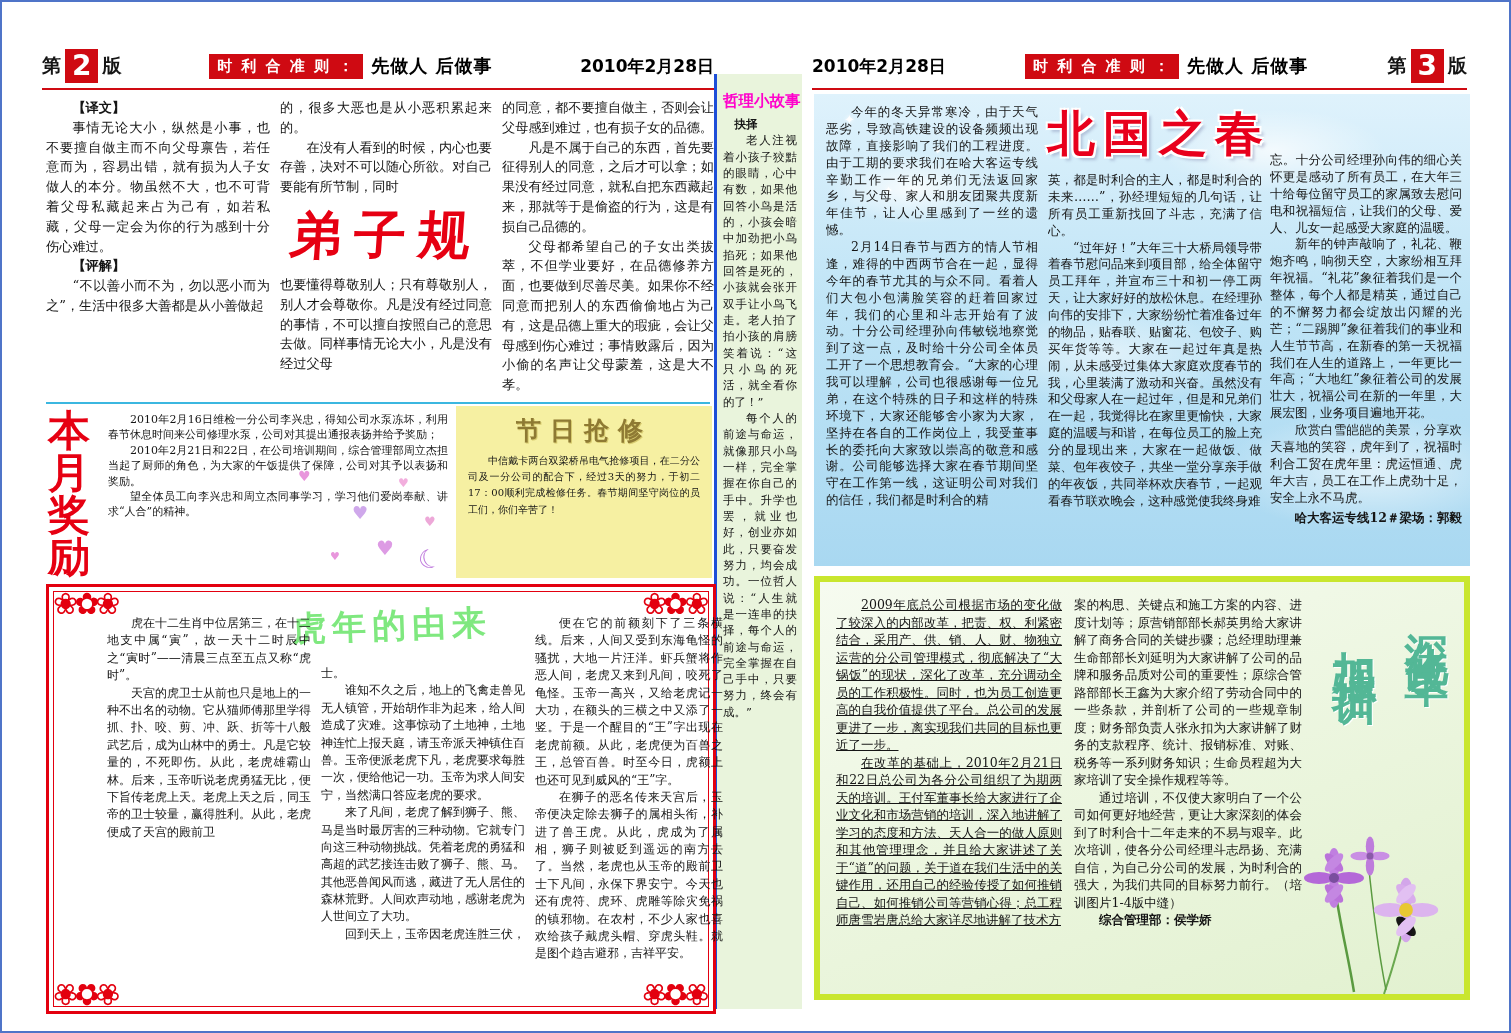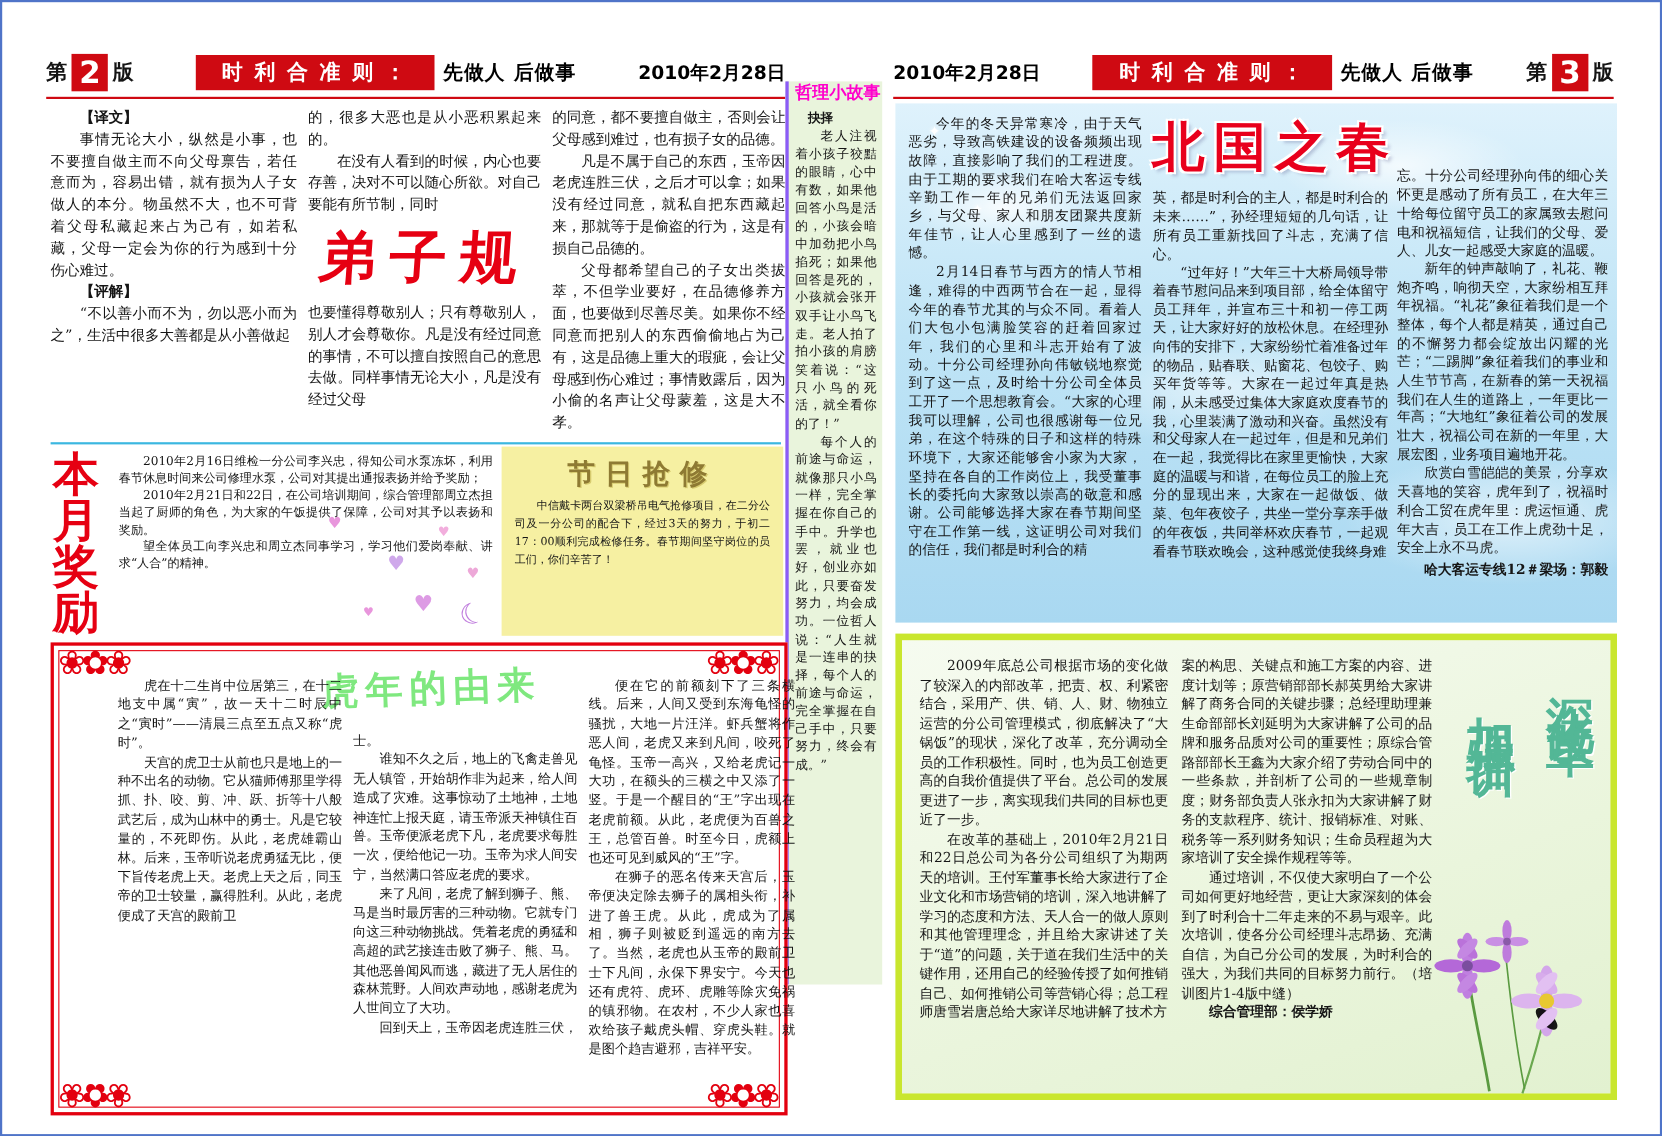--- a/index.html
+++ b/index.html
@@ -9,21 +9,21 @@
   .page-left{left:40px;width:760px;}
   .page-right{left:810px;width:662px;}
 
   
   .hdr{position:absolute;top:0;left:0;height:46px;display:flex;align-items:center;justify-content:space-between;
        border-bottom:2px solid #cf0a12;box-sizing:border-box;font-family:"DejaVu Sans","Liberation Sans",sans-serif;}
   .hdr-l{width:672px;} .hdr-r{width:655px;}
   .pagelabel{display:flex;align-items:center;gap:4px;font-weight:bold;font-size:19px;}
   .pagenum{display:inline-block;background:#cf0a12;color:#fff;font-size:28px;font-weight:bold;line-height:34px;padding:0 7px;}
   .motto{display:flex;align-items:center;gap:8px;}
-  .motto-box{background:#cf0a12;color:#fff;font-weight:bold;font-size:19px;padding:3px 24px;letter-spacing:2px;}
+  .motto-box{background:#cf0a12;color:#fff;font-weight:bold;font-size:15px;padding:3px 8px;letter-spacing:2px;}
   .motto-text{font-weight:bold;font-size:18px;color:#000;letter-spacing:1px;}
   .hdr-date{font-weight:bold;font-size:17px;color:#000;}
 
   
   .bt p{margin:0;text-indent:2em;text-align:justify;}
   .col{position:absolute;overflow:hidden;box-sizing:border-box;}
 
   
   .dzg{position:absolute;top:54px;left:0;width:672px;height:300px;}
   .dzg .bt{font-size:13.2px;line-height:1.5;}
@@ -32,22 +32,22 @@
              radial-gradient(ellipse 60px 28px at 20% 20%, rgba(190,228,150,.8), rgba(190,228,150,0) 70%),
              radial-gradient(ellipse 70px 30px at 65% 35%, rgba(205,236,165,.9), rgba(205,236,165,0) 70%),
              radial-gradient(ellipse 80px 34px at 40% 75%, rgba(214,240,178,.8), rgba(214,240,178,0) 75%),
              linear-gradient(135deg,#f2fae6,#e0f2c6);}
   .quoteline{color:#00c4de;font-family:"DejaVu Sans","Liberation Sans",sans-serif;font-weight:bold;font-size:14.5px;line-height:2.0;white-space:nowrap;}
   .seclabel{font-weight:bold;text-indent:2em;margin:0;}
   .dzg-title{font-size:52px;font-weight:bold;color:#e60012;text-align:center;letter-spacing:12px;line-height:76px;height:78px;
              font-family:"DejaVu Serif","Liberation Serif",serif;transform:skewX(-4deg);}
 
   
-  .strip{position:absolute;left:672px;top:30px;width:88px;height:821px;background:#e9f4dc;border-left:3px solid #8b5cf6;
-         box-sizing:border-box;padding:0 5px 4px 6px;overflow:hidden;}
+  .strip{position:absolute;left:672px;top:30px;width:88px;height:935px;background:#e9f4dc;border-left:3px solid #1d4ed8;
+         box-sizing:border-box;padding:17px 5px 4px 6px;overflow:hidden;}
   .strip-title{color:#ff00cc;font-family:"DejaVu Sans","Liberation Sans",sans-serif;font-weight:bold;font-size:15.5px;white-space:nowrap;margin-bottom:4px;}
   .strip .bt{font-size:11.5px;line-height:1.42;}
 
   
   .bluerule{position:absolute;left:4px;top:358px;width:664px;height:2px;background:#3bb7e0;}
 
   
   .reward{position:absolute;left:4px;top:366px;width:404px;height:168px;}
   .reward-title{position:absolute;left:2px;top:0;width:48px;font-size:42px;line-height:1.0;font-weight:bold;color:#e60012;
                 word-break:break-all;font-family:"DejaVu Serif","Liberation Serif",serif;}
@@ -88,21 +88,21 @@
   .sky-c1{left:12px;top:10px;width:212px;height:452px;}
   .sky-c2{left:234px;top:78px;width:214px;height:384px;}
   .sky-c3{left:456px;top:58px;width:192px;height:404px;}
   .byline{text-indent:0 !important;text-align:right !important;font-weight:bold;margin-top:4px !important;}
   .sparkle{position:absolute;color:#ffffff;font-size:13px;text-shadow:0 0 4px #fff;}
 
   
   .training{position:absolute;left:2px;top:532px;width:656px;height:424px;border:6px solid #c9e62e;box-sizing:border-box;
             background:linear-gradient(160deg,#f6fbf0 0%,#eaf5dc 60%,#e2f1d0 100%);}
   .training .bt{font-size:12.5px;line-height:1.4;}
-  .train-c1{left:16px;top:14px;width:226px;height:386px;}
+  .train-c1{left:16px;top:14px;width:226px;height:386px;text-decoration:underline;}
   .train-c2{left:254px;top:14px;width:228px;height:386px;}
   .vtitle{position:absolute;writing-mode:vertical-rl;font-family:"DejaVu Sans","Liberation Sans",sans-serif;font-weight:bold;
           font-size:44px;color:#53b796;letter-spacing:10px;text-shadow:1px 1px 0 #fff;}
   .vtitle-r{left:578px;top:16px;height:320px;}
   .vtitle-l{left:506px;top:34px;height:320px;}
   .flowers{position:absolute;left:468px;top:248px;width:180px;height:168px;}
 </style>
 </head>
 <body>
 
@@ -131,21 +131,21 @@
         <p>“不以善小而不为，勿以恶小而为之”，生活中很多大善都是从小善做起</p>
       </div>
       <div class="col bt" style="left:238px;top:0;width:212px;height:300px;">
         <p style="text-indent:0;">的，很多大恶也是从小恶积累起来的。</p>
         <p>在没有人看到的时候，内心也要存善，决对不可以随心所欲。对自己要能有所节制，同时</p>
         <div class="dzg-title">弟子规</div>
         <p style="text-indent:0;">也要懂得尊敬别人；只有尊敬别人，别人才会尊敬你。凡是没有经过同意的事情，不可以擅自按照自己的意思去做。同样事情无论大小，凡是没有经过父母</p>
       </div>
       <div class="col bt" style="left:460px;top:0;width:212px;height:300px;">
         <p style="text-indent:0;">的同意，都不要擅自做主，否则会让父母感到难过，也有损子女的品德。</p>
-        <p>凡是不属于自己的东西，玉帝因老虎连胜三伏，之后才可以拿；如果没有经过同意，就私自把东西藏起来，那就等于是偷盗的行为，这是有损自己品德的。</p>
+        <p>凡是不属于自己的东西，首先要征得别人的同意，之后才可以拿；如果没有经过同意，就私自把东西藏起来，那就等于是偷盗的行为，这是有损自己品德的。</p>
         <p>父母都希望自己的子女出类拔萃，不但学业要好，在品德修养方面，也要做到尽善尽美。如果你不经同意而把别人的东西偷偷地占为己有，这是品德上重大的瑕疵，会让父母感到伤心难过；事情败露后，因为小偷的名声让父母蒙羞，这是大不孝。</p>
       </div>
     </div>
 
     <div class="strip">
       <div class="strip-title">哲理小故事</div>
       <div class="bt">
         <p style="text-indent:1em;font-weight:bold;">抉择</p>
         <p>老人注视着小孩子狡黠的眼睛，心中有数，如果他回答小鸟是活的，小孩会暗中加劲把小鸟掐死；如果他回答是死的，小孩就会张开双手让小鸟飞走。老人拍了拍小孩的肩膀笑着说：“这只小鸟的死活，就全看你的了！”</p>
         <p>每个人的前途与命运，就像那只小鸟一样，完全掌握在你自己的手中。升学也罢，就业也好，创业亦如此，只要奋发努力，均会成功。一位哲人说：“人生就是一连串的抉择，每个人的前途与命运，完全掌握在自己手中，只要努力，终会有成。”</p>

